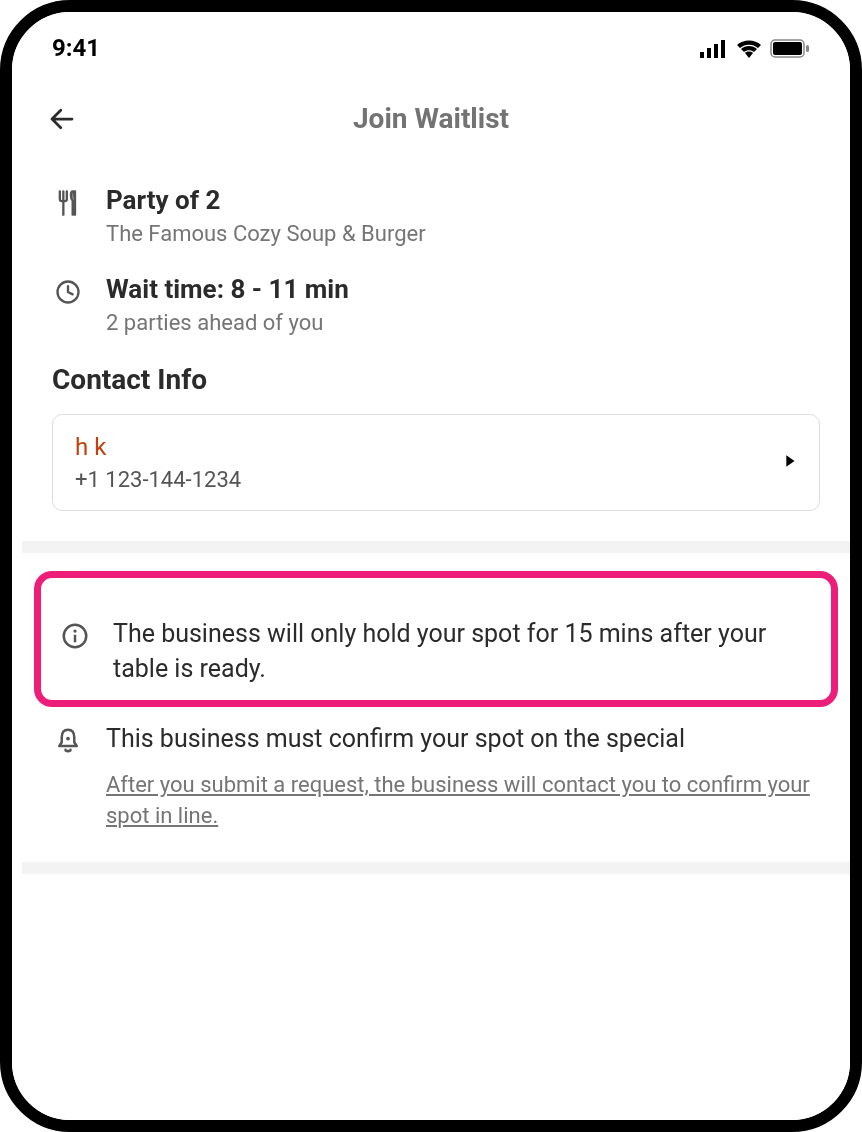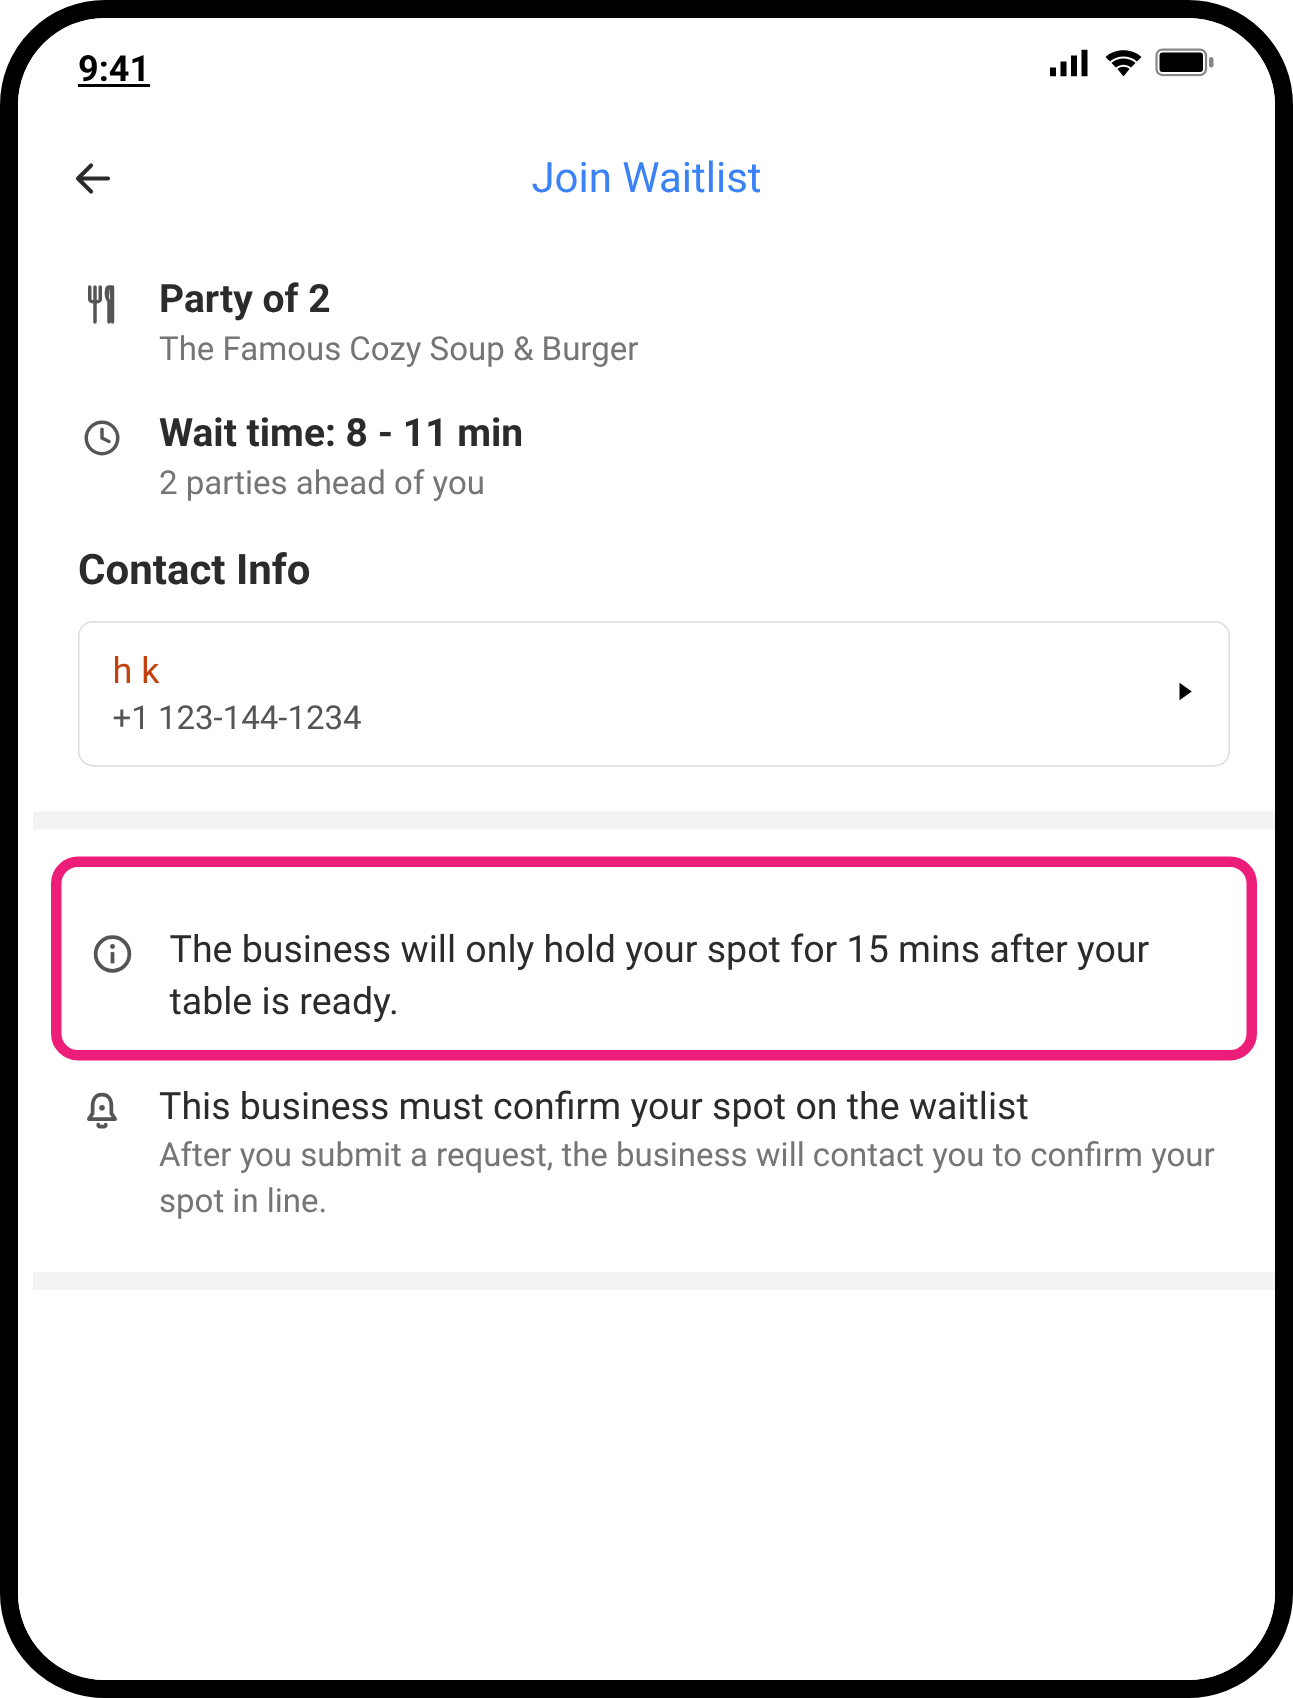--- a/index.html
+++ b/index.html
@@ -28,24 +28,23 @@
     .screen {
       width: 100%;
       height: 100%;
       background: #fff;
       overflow: hidden;
       position: relative;
     }
     .status-bar {
       display: flex;
       justify-content: space-between;
-      align-items: flex-start;
+      align-items: flex-end;
       padding: 20px 40px 10px 40px;
       height: 60px;
-      text-decoration: underline;
     }
     .status-time {
       font-size: 24px;
       font-weight: 700;
       color: #000;
     }
     .status-icons {
       display: flex;
       align-items: center;
       gap: 8px;
@@ -63,22 +62,22 @@
       align-items: center;
       justify-content: center;
       width: 40px;
       height: 40px;
       cursor: pointer;
     }
     .header-title {
       flex: 1;
       text-align: center;
       font-size: 28px;
-      font-weight: 400;
-      color: #3b82f6;
+      font-weight: 700;
+      color: #737373;
     }
     .content {
       padding: 20px 30px 0 40px;
     }
     .info-row {
       display: flex;
       align-items: flex-start;
       gap: 22px;
       margin-bottom: 28px;
     }
@@ -177,21 +176,23 @@
       font-weight: 400;
       color: #2b2b2b;
       line-height: 1.4;
     }
     .notice-title.bold-ish {
       color: #2b2b2b;
     }
     .notice-sub {
       font-size: 22px;
       color: #757575;
+      margin-top: 14px;
       line-height: 1.4;
+      text-decoration: underline;
     }
     .separator2 {
       height: 12px;
       background: #f3f3f3;
       margin: 30px -30px 0 -30px;
     }
     .special-heading {
       font-size: 26px;
       font-weight: 700;
       color: #2b2b2b;
@@ -302,21 +303,21 @@
 
       <div class="notice-row pad">
         <div class="notice-icon">
           <svg width="30" height="30" viewBox="0 0 24 24">
             <path d="M12 3 C9 3 7 5 7 9 V13 L5 16 H19 L17 13 V9 C17 5 15 3 12 3 Z" stroke="#555" stroke-width="2" fill="none" stroke-linejoin="round"></path>
             <path d="M10 19 C10 20.5 14 20.5 14 19" stroke="#555" stroke-width="2" fill="none" stroke-linecap="round"></path>
             <circle cx="12" cy="10" r="1.5" fill="#555"></circle>
           </svg>
         </div>
         <div class="info-text">
-          <div class="notice-title bold-ish">This business must confirm your spot on the waitlist</div>
+          <div class="notice-title bold-ish">This business must confirm your spot on the special</div>
           <div class="notice-sub">After you submit a request, the business will contact you to confirm your spot in line.</div>
         </div>
       </div>
 
       <div class="separator2"></div>
 
 
     </div>
 
   </div>

